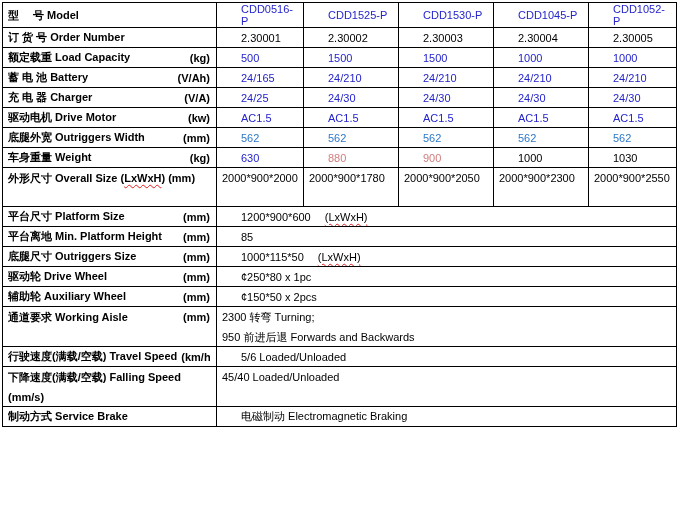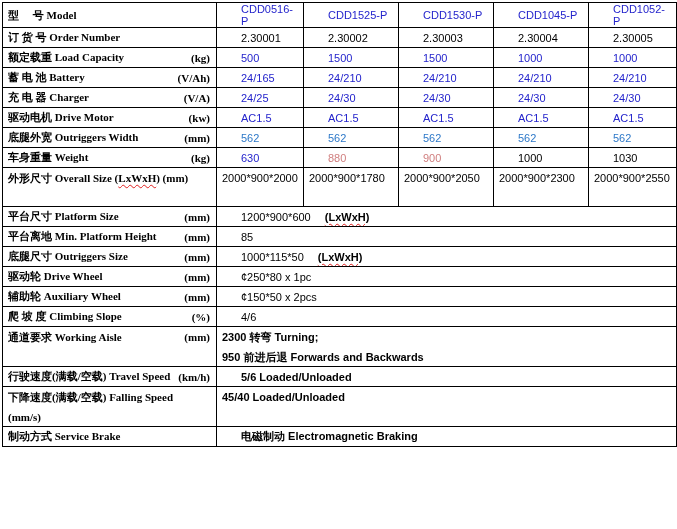--- a/index.html
+++ b/index.html
@@ -2,29 +2,29 @@
 <html><head>
 <meta charset="utf-8">
 <style>
   html,body { margin:0; padding:0; background:#ffffff; }
   body { font-family:"Liberation Sans","DejaVu Sans",sans-serif; }
   .page { width:677px; height:529px; box-sizing:border-box; padding:2px 0 0 2px; background:#fff; overflow:hidden; }
   table.spec { border-collapse:collapse; table-layout:fixed; width:674px; }
   td { border:1px solid #000; font-size:11px; color:#000; vertical-align:middle; padding:0 5px; overflow:hidden; box-sizing:content-box; }
   tr.s td { height:19px; }
   tr.d td { height:36px; vertical-align:top; padding-top:2px; line-height:17px;margin-top:17px; }
-  td.lbl { font-weight:bold; padding-left:5px; padding-right:6px;font-family:Liberation Serif, serif; }
+  td.lbl { font-weight:bold; padding-left:5px; padding-right:6px; }
   .lr { display:flex; justify-content:space-between; align-items:center; white-space:nowrap; overflow:hidden; }
   .u { margin-left:4px; }
   td.v { word-break:break-all; line-height:14px; }
   tr.s td.v { line-height:normal;padding-left:24px; }
   .blue  { color:#2424cc; }
   .lblue { color:#2d78c8; }
   .salmon{ color:#d07e7e;margin-top:34px; }
-  .bold  { font-weight:bold; }
+  .bold  { font-weight:normal; }
   .ml    { margin-left:14px; }
   .wavy  { text-decoration-line:underline; text-decoration-style:wavy; text-decoration-color:#e02020; text-decoration-thickness:1px; text-underline-offset:2px; }
   .line2 { margin-top:3px; }
 </style>
 </head>
 <body>
 
 <div class="page">
 <table class="spec">
   <colgroup>
@@ -202,29 +202,20 @@
     <td class="lbl">
             <div class="lr">
               <span>辅助轮 Auxiliary Wheel</span>
               <span class="u">(mm)</span>
             </div>
           </td>
     <td class="v" colspan="5">¢150*50 x 2pcs</td>
   </tr>
 
 
-  <tr class="s">
-    <td class="lbl">
-            <div class="lr">
-              <span>爬 坡 度  Climbing Slope</span>
-              <span class="u">(%)</span>
-            </div>
-          </td>
-    <td class="v" colspan="5">4/6</td>
-  </tr>
 
   <tr class="d">
     <td class="lbl">
             <div class="lr">
               <span>通道要求  Working Aisle</span>
               <span class="u">(mm)</span>
             </div>
           </td>
     <td class="v bold" colspan="5">
       <div>2300 转弯 Turning;</div>

